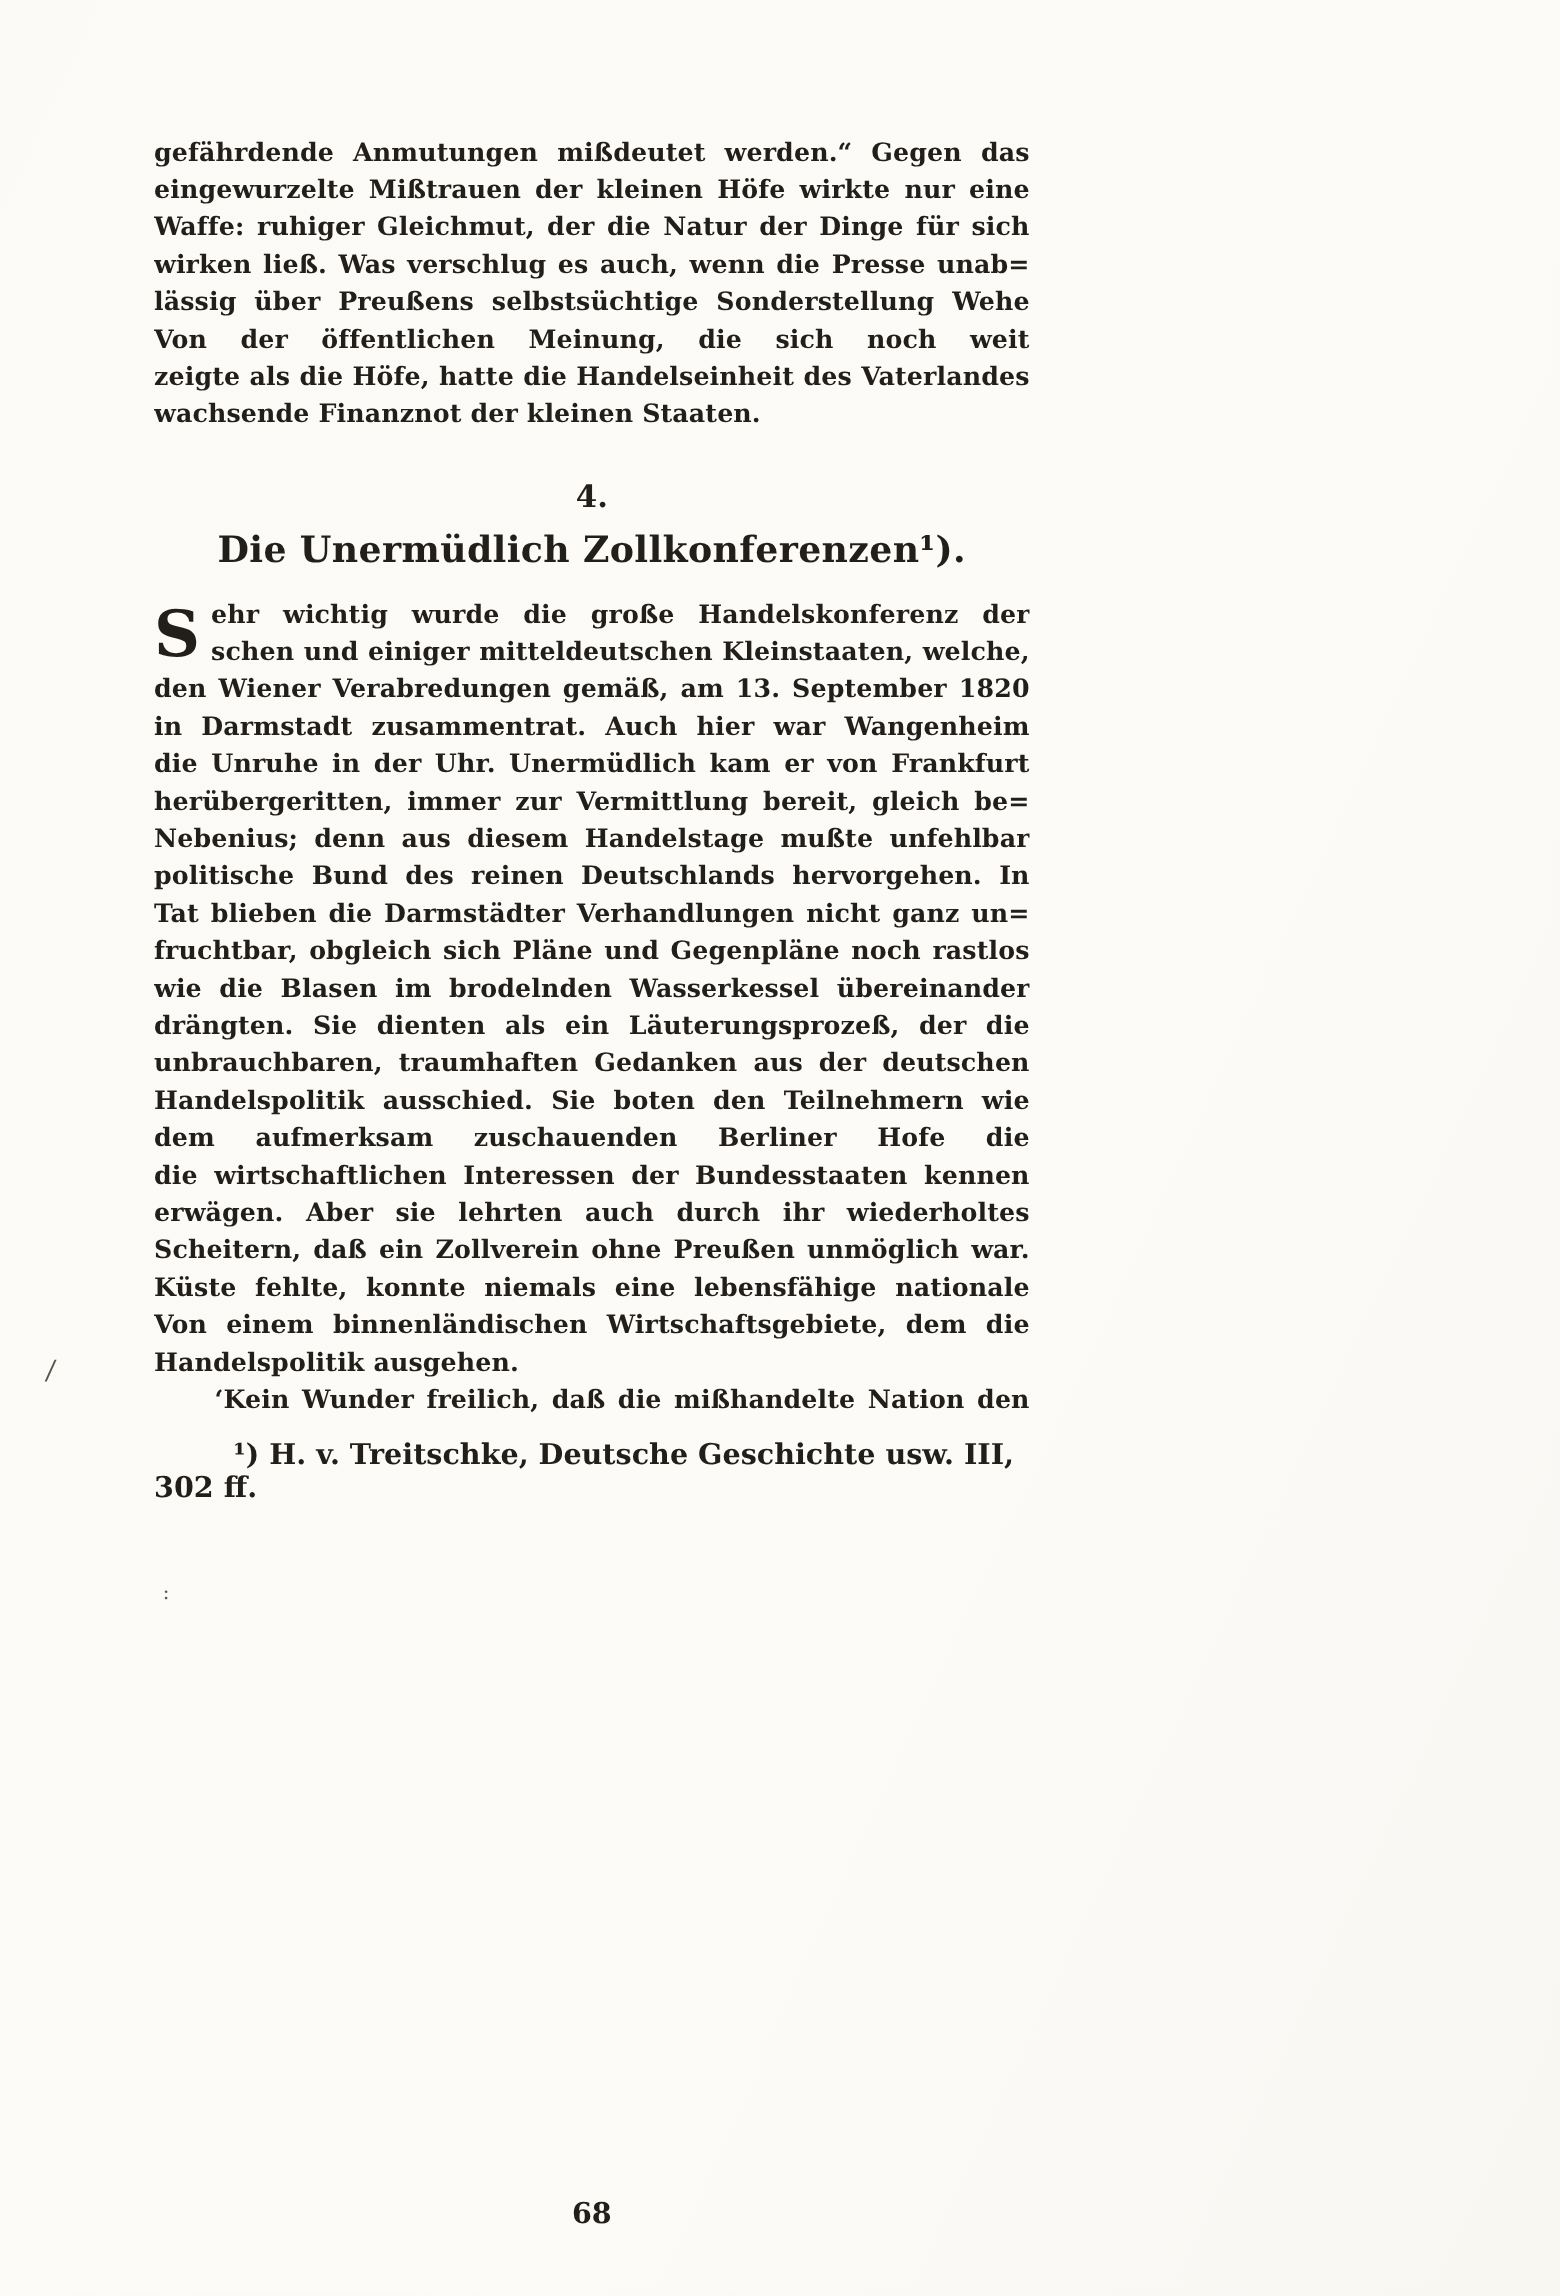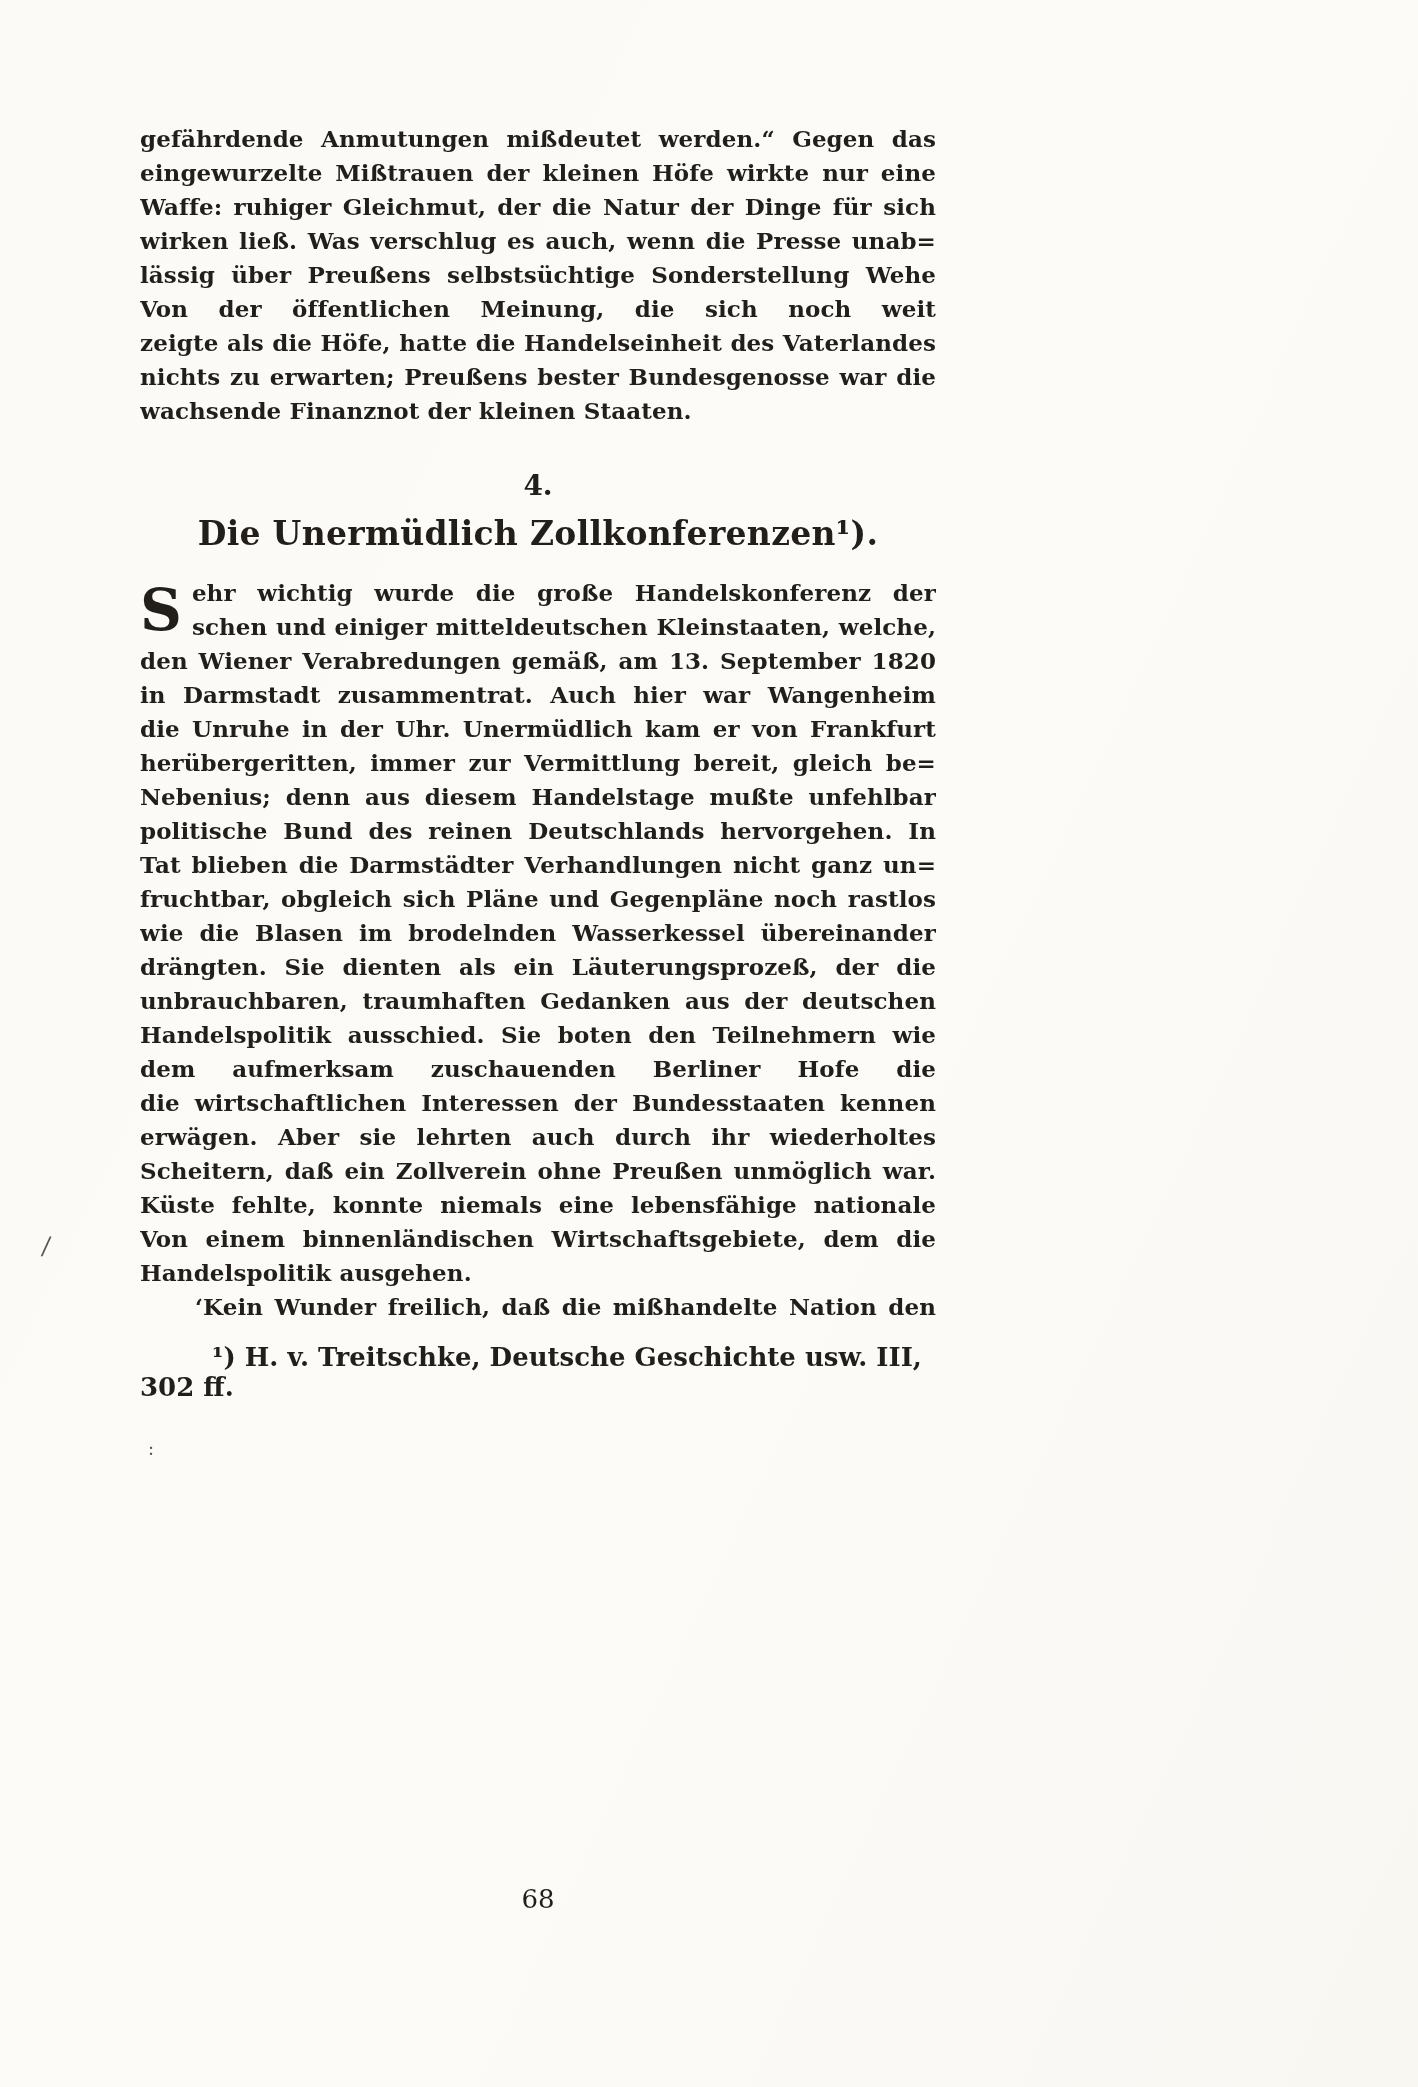--- a/index.html
+++ b/index.html
@@ -64,25 +64,25 @@
   .footnote {
     margin-top: 18px;
     font-size: 26px;
     font-weight: bold;
     line-height: 30px;
     text-indent: 72px;
   }
   .page-number {
     position: absolute;
     left: 140px;
-    top: 1884px;
+    top: 1998px;
     width: 796px;
     text-align: center;
     font-size: 26px;
-    font-weight: normal;
+    font-weight: bold;
   }
   .margin-mark {
     position: absolute;
     font-size: 24px;
     color: #5a554d;
     font-weight: normal;
   }
   .mark-slash { left: 42px; top: 1232px; transform: skewX(-8deg); }
   .mark-colon { left: 148px; top: 1438px; font-size: 18px; }
 </style>
@@ -97,21 +97,20 @@
   <div class="text-block">
 
     <div class="para">
       <div class="line">gefährdende Anmutungen mißdeutet werden.“ Gegen das tief</div>
       <div class="line">eingewurzelte Mißtrauen der kleinen Höfe wirkte nur eine</div>
       <div class="line">Waffe: ruhiger Gleichmut, der die Natur der Dinge für sich</div>
       <div class="line">wirken ließ. Was verschlug es auch, wenn die Presse unab=</div>
       <div class="line">lässig über Preußens selbstsüchtige Sonderstellung Wehe rief?</div>
       <div class="line">Von der öffentlichen Meinung, die sich noch weit verblendeter</div>
       <div class="line">zeigte als die Höfe, hatte die Handelseinheit des Vaterlandes</div>
-      <div class="line">nichts zu erwarten; Preußens bester Bundesgenosse war die</div>
       <div class="line last">wachsende Finanznot der kleinen Staaten.</div>
     </div>
 
     <div class="heading">
       <div class="section-number">4.</div>
       <div class="section-title">Die Unermüdlich Zollkonferenzen¹).</div>
     </div>
 
     <div class="para">
       <span class="dropcap">S</span>

